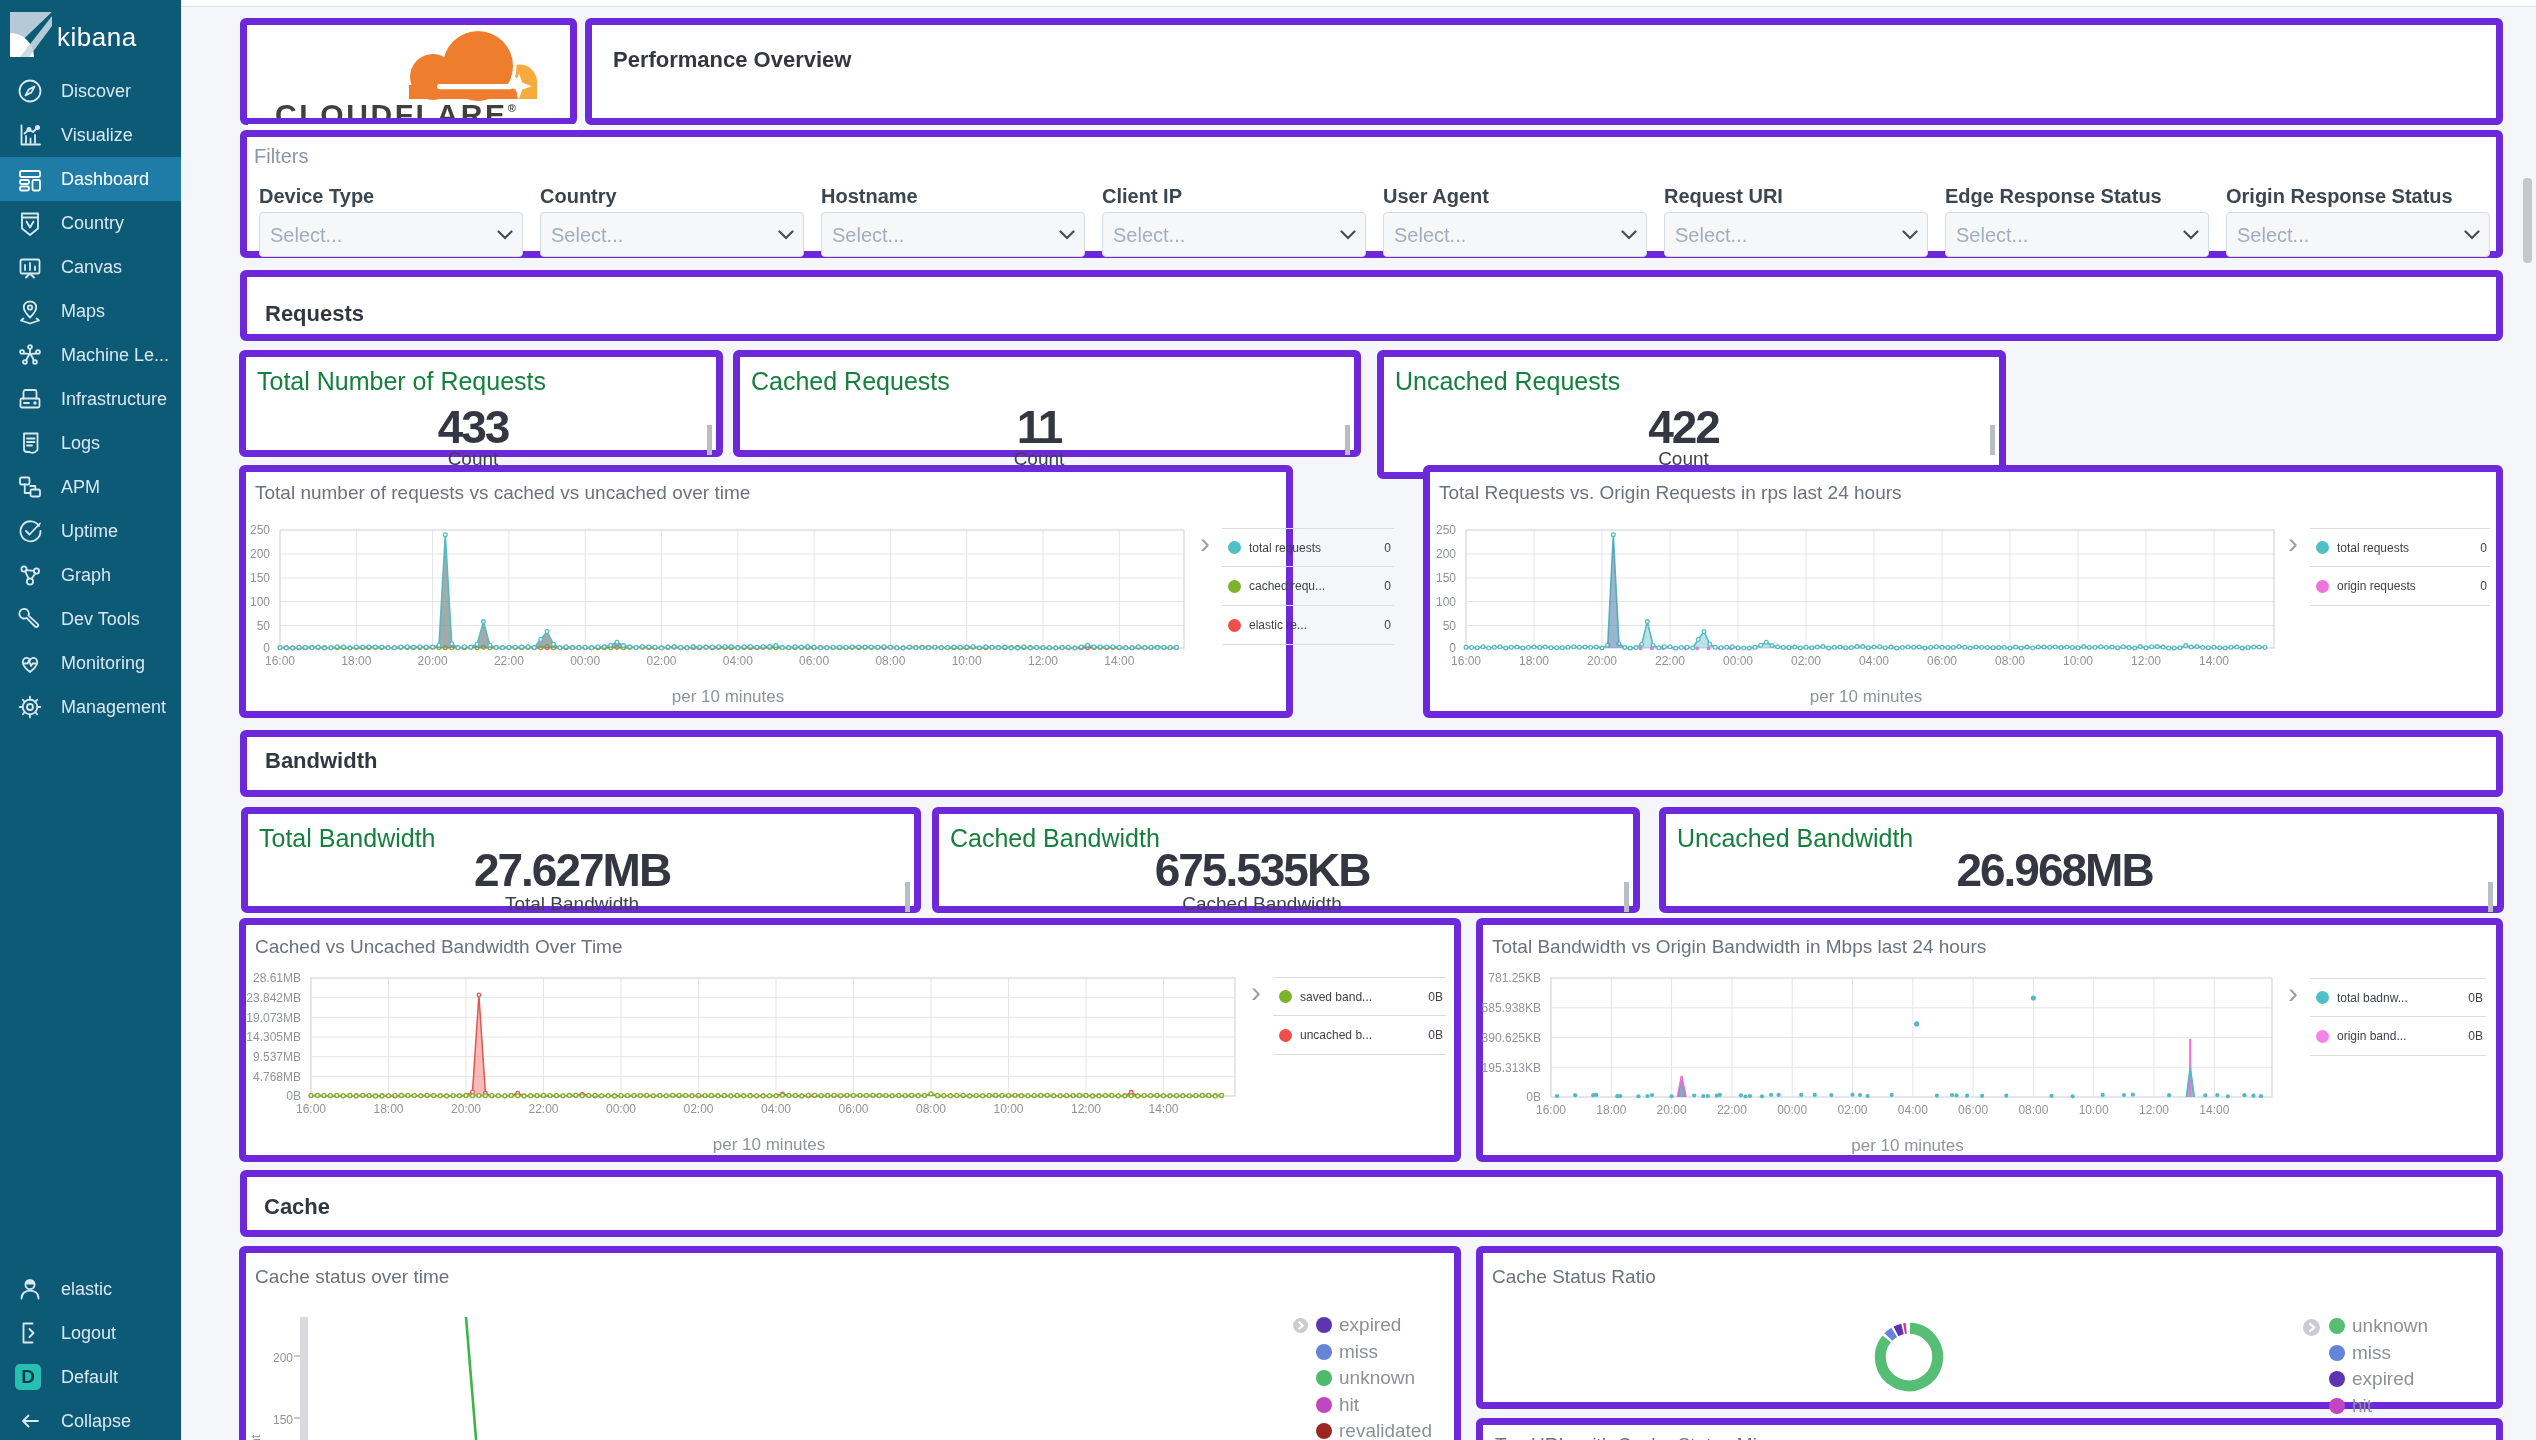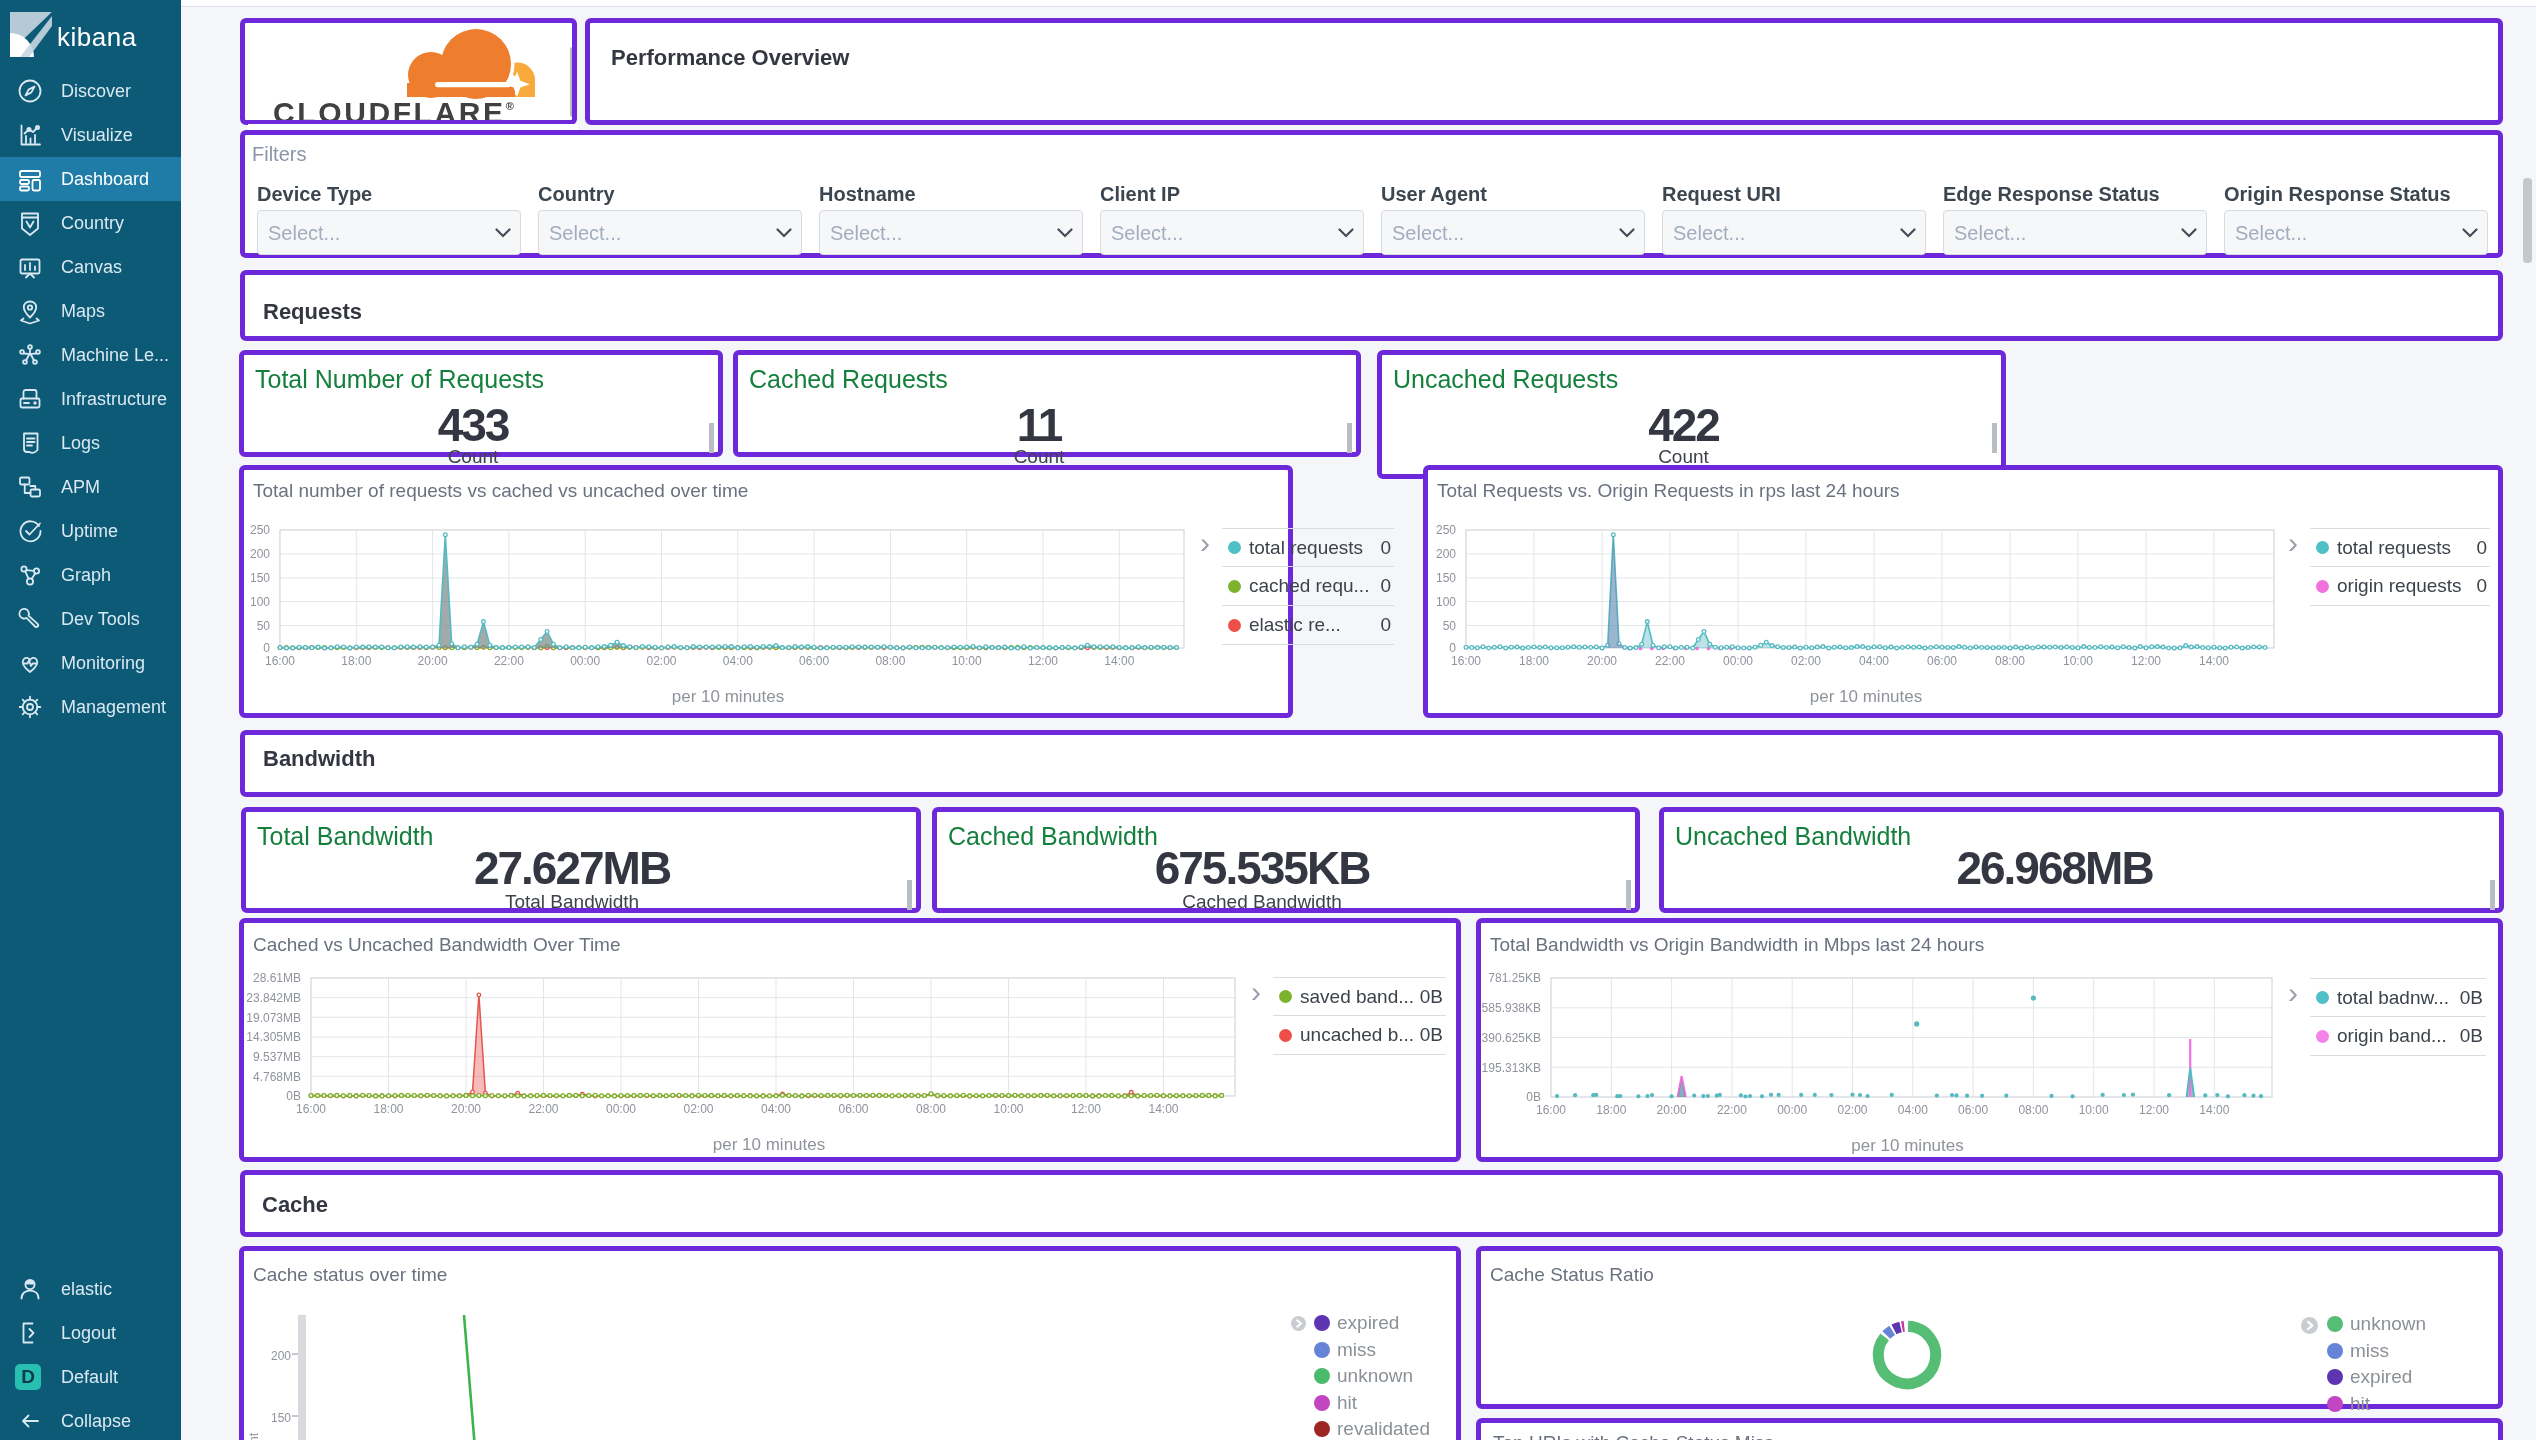--- a/index.html
+++ b/index.html
@@ -1,37 +1,37 @@
 <!DOCTYPE html>
 <html><head><meta charset="utf-8"><title>d</title><style>
 *{margin:0;padding:0;box-sizing:border-box;}
 html,body{width:2536px;height:1440px;overflow:hidden;background:#f4f6f9;
  font-family:"Liberation Sans",sans-serif;}
 #root{position:absolute;top:0;left:0;width:2536px;height:1440px;}
 .abs{position:absolute;}
-.panel{position:absolute;background:#fff;border:5px solid #6d28d9;border-radius:6px;}
+.panel{position:absolute;background:#fff;border:7px solid #6d28d9;border-radius:6px;}
 .sidebar{position:absolute;left:0;top:0;width:181px;height:1440px;background:#0d5a77;}
 .navitem{position:absolute;left:0;width:181px;height:44px;color:#d9e8f1;font-size:18px;}
 .navitem .txt{position:absolute;left:61px;top:50%;transform:translateY(-50%);white-space:nowrap;}
 .navitem svg{position:absolute;left:16px;top:50%;transform:translateY(-50%);}
 .navsel{background:#1e7ca6;color:#ffffff;}
 .kibana-text{position:absolute;left:57px;top:22px;color:#fff;font-size:26px;letter-spacing:0.5px;}
 .ptitle{position:absolute;color:#6a7280;font-size:19px;white-space:nowrap;}
 .htitle{position:absolute;color:#343741;font-size:22px;font-weight:bold;white-space:nowrap;}
 .mlabel{position:absolute;color:#15803d;font-size:25px;white-space:nowrap;}
 .mval{position:absolute;width:100%;text-align:center;color:#343741;font-size:46px;font-weight:bold;letter-spacing:-2px;line-height:1;}
 .msub{position:absolute;width:100%;text-align:center;color:#3e434a;font-size:19px;line-height:1;}
 .rhandle{position:absolute;width:5px;height:30px;background:#b9bdc4;}
 .flabel{position:absolute;color:#3c4650;font-size:20px;font-weight:bold;white-space:nowrap;}
 .fselect{position:absolute;height:45px;background:#f6f7f9;border:1px solid #d6dbe2;border-radius:4px;}
 .fselect .ph{position:absolute;left:10px;top:11px;color:#a2adbe;font-size:20px;}
 .fselect svg{position:absolute;right:9px;top:17px;}
 .legend{position:absolute;}
 .lrow{display:flex;align-items:center;height:39px;border-bottom:1px solid #d9dce1;
- font-size:19px;color:#3c434b;}
+ font-size:12px;color:#3c434b;}
 .lrow:first-child{border-top:1px solid #d9dce1;}
 .ldot{width:13px;height:13px;border-radius:50%;margin-left:6px;margin-right:8px;flex:none;}
 .llab{flex:1;white-space:nowrap;overflow:hidden;}
 .lval{margin-right:3px;}
 .arrow{position:absolute;color:#9aa0aa;font-size:30px;line-height:1;}
 .clegend{position:absolute;font-size:19px;color:#8c9196;}
 .clrow{display:flex;align-items:center;height:26.5px;}
 .cldot{width:16px;height:16px;border-radius:50%;margin-right:7px;flex:none;}
 </style></head>
 <body>

